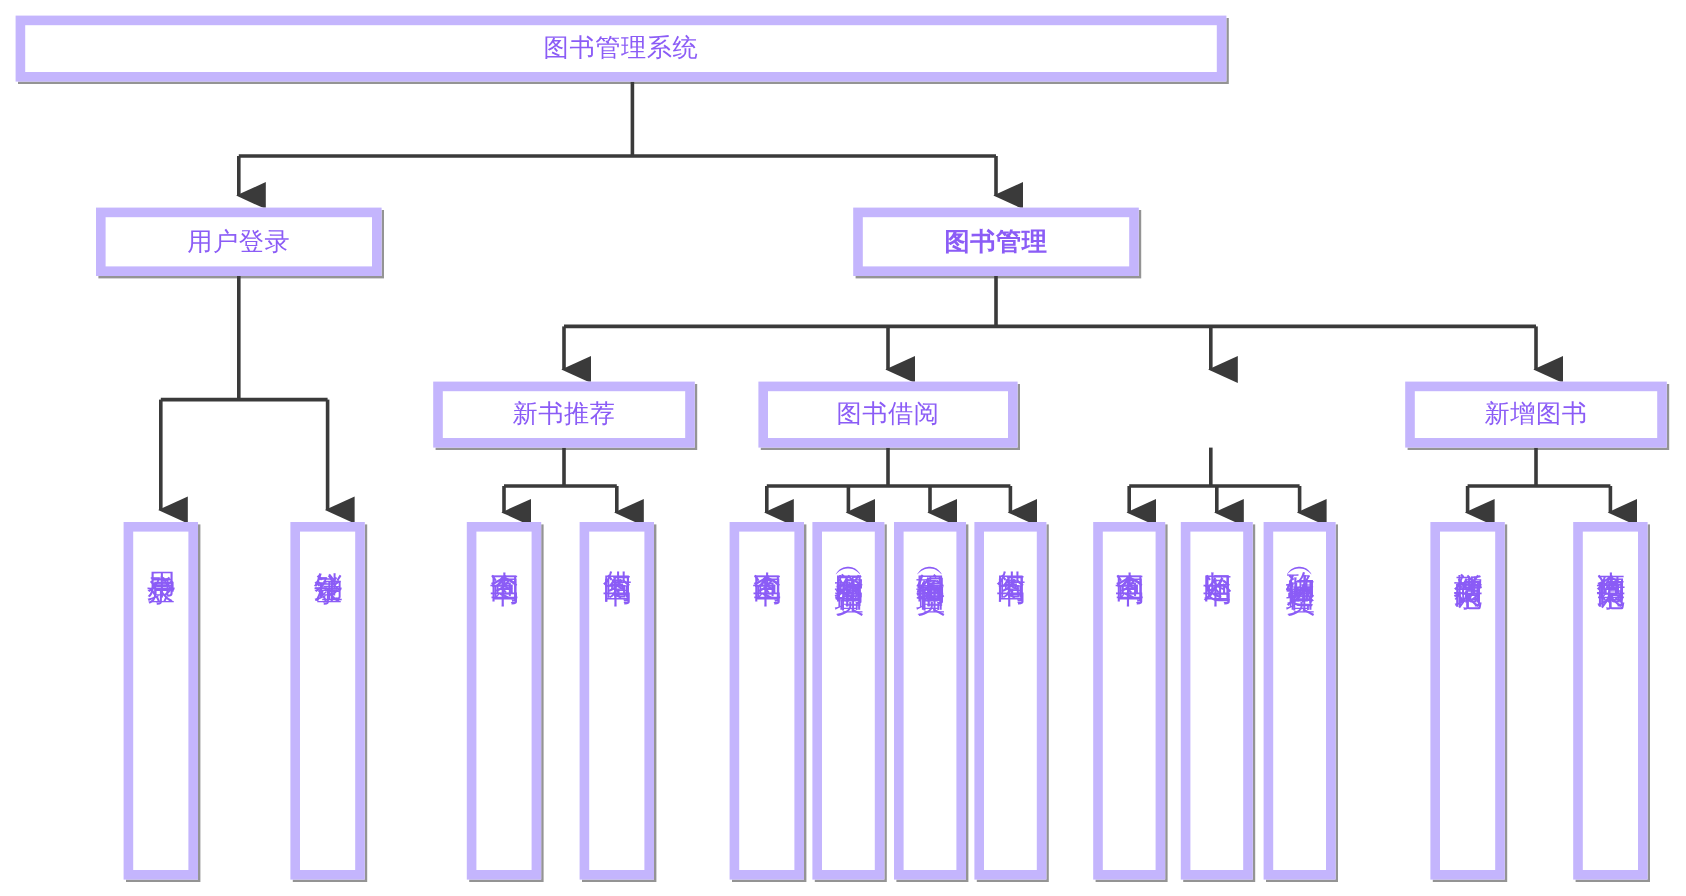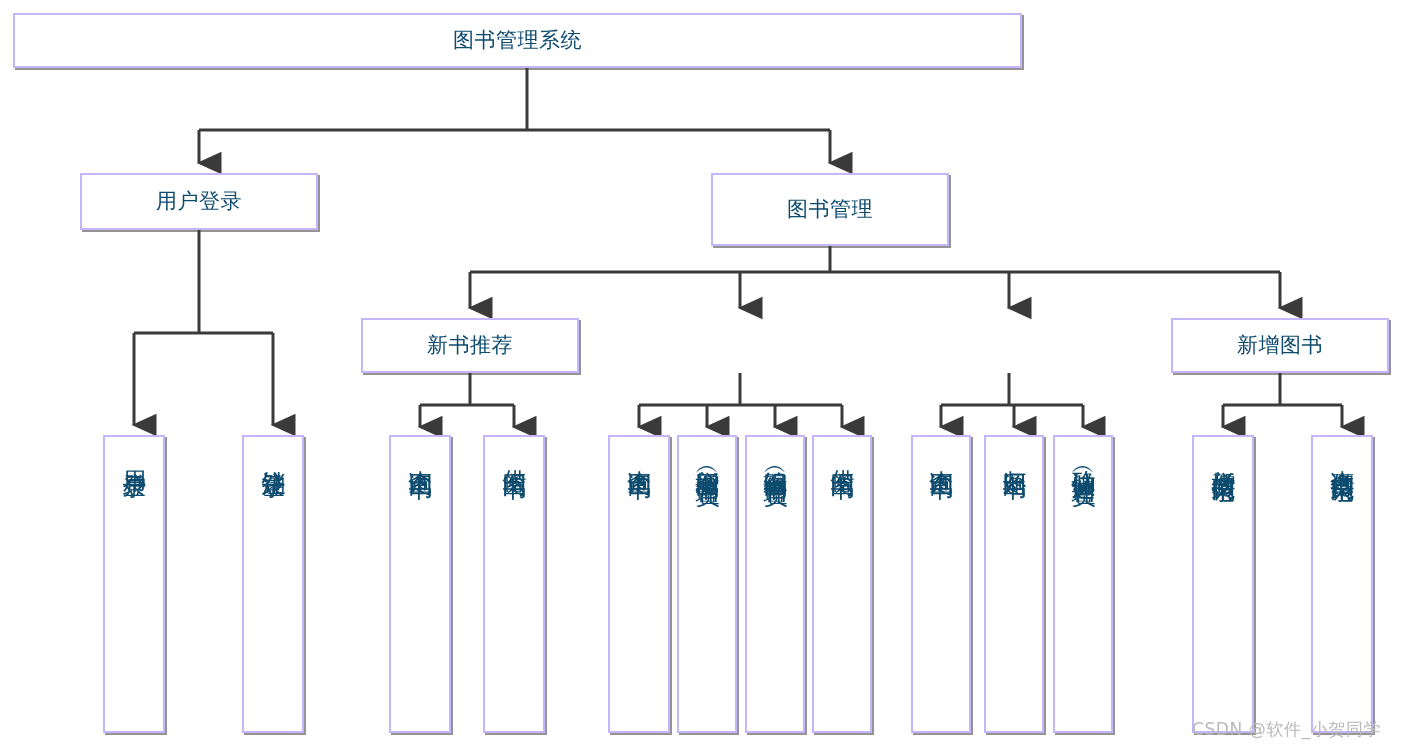--- a/index.html
+++ b/index.html
@@ -22,25 +22,25 @@
     left: 0;
     top: 0;
     width: 1405px;
     height: 747px;
     pointer-events: none;
   }
   .node {
     position: absolute;
     box-sizing: border-box;
     background: #ffffff;
-    border: 2px solid #c4b5fd;
+    border: 8px solid #c4b5fd;
     display: flex;
     align-items: center;
     justify-content: center;
-    color: #0c4a6e;
+    color: #8b5cf6;
     box-shadow: 2px 2px 0 rgba(60,60,60,0.55);
   }
   .node .label {
     display: block;
     text-align: center;
     line-height: 1.18;
     letter-spacing: 0.5px;
   }
   .node.horiz .label {
     font-size: 21px;
@@ -125,26 +125,29 @@
     </g>
   </svg>
 
   <div class="node horiz" id="node-root" style="left: 13px; top: 13px; width: 1009px; height: 55px;">
     <span class="label">图书管理系统</span>
   </div>
 
   <div class="node horiz" id="n-l2-0" style="left: 80px; top: 173px; width: 238px; height: 57px;">
     <span class="label">用户登录</span>
   </div>
-  <div class="node horiz" id="n-l2-1" style="left: 711px; top: 173px; width: 238px; height: 73px;">
+  <div class="node horiz" id="n-l2-1" style="left: 711px; top: 173px; width: 238px; height: 57px; font-weight: bold;">
     <span class="label">图书管理</span>
   </div>
 
   <div class="node horiz" id="n-l3-0" style="left: 361px; top: 318px; width: 218px; height: 55px;">
     <span class="label">新书推荐</span>
+  </div>
+  <div class="node horiz" id="n-l3-1" style="left: 632px; top: 318px; width: 216px; height: 55px;">
+    <span class="label">图书借阅</span>
   </div>
   <div class="node horiz" id="n-l3-3" style="left: 1171px; top: 318px; width: 218px; height: 55px;">
     <span class="label">新增图书</span>
   </div>
 
   <div class="node vert" id="n-lf-0" style="left: 103px; top: 435px; width: 62px; height: 298px;">
     <span class="label">用户登录</span>
   </div>
   <div class="node vert" id="n-lf-1" style="left: 242px; top: 435px; width: 62px; height: 298px;">
     <span class="label">注销登录</span>
@@ -176,15 +179,14 @@
   <div class="node vert" id="n-lf-10" style="left: 1053px; top: 435px; width: 60px; height: 298px;">
     <span class="label">确认归还（管理员）</span>
   </div>
   <div class="node vert" id="n-lf-11" style="left: 1192px; top: 435px; width: 62px; height: 298px;">
     <span class="label">新增借阅记录</span>
   </div>
   <div class="node vert" id="n-lf-12" style="left: 1311px; top: 435px; width: 62px; height: 298px;">
     <span class="label">查询借阅记录</span>
   </div>
 
-  <div class="watermark" id="wm" style="left: 1192px; top: 718px;">CSDN @软件_小贺同学</div>
 
 </div>
 
 </body></html>

